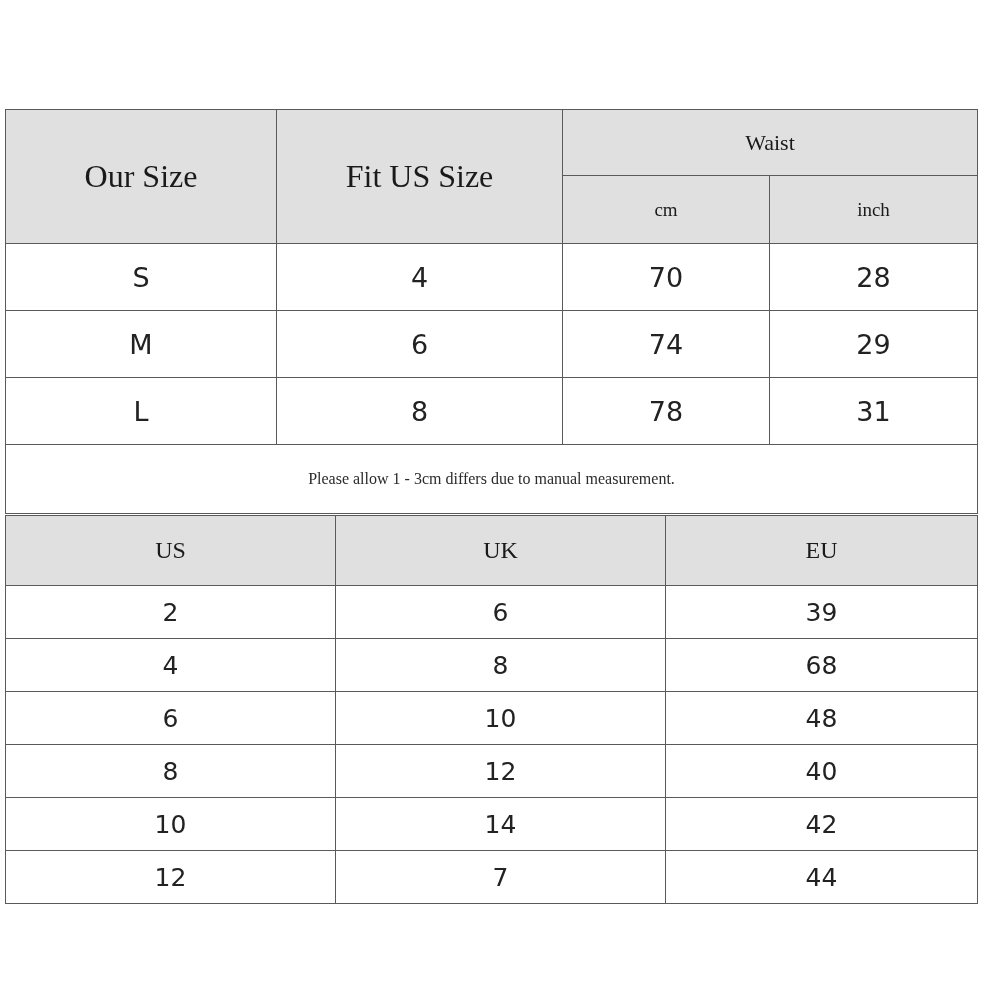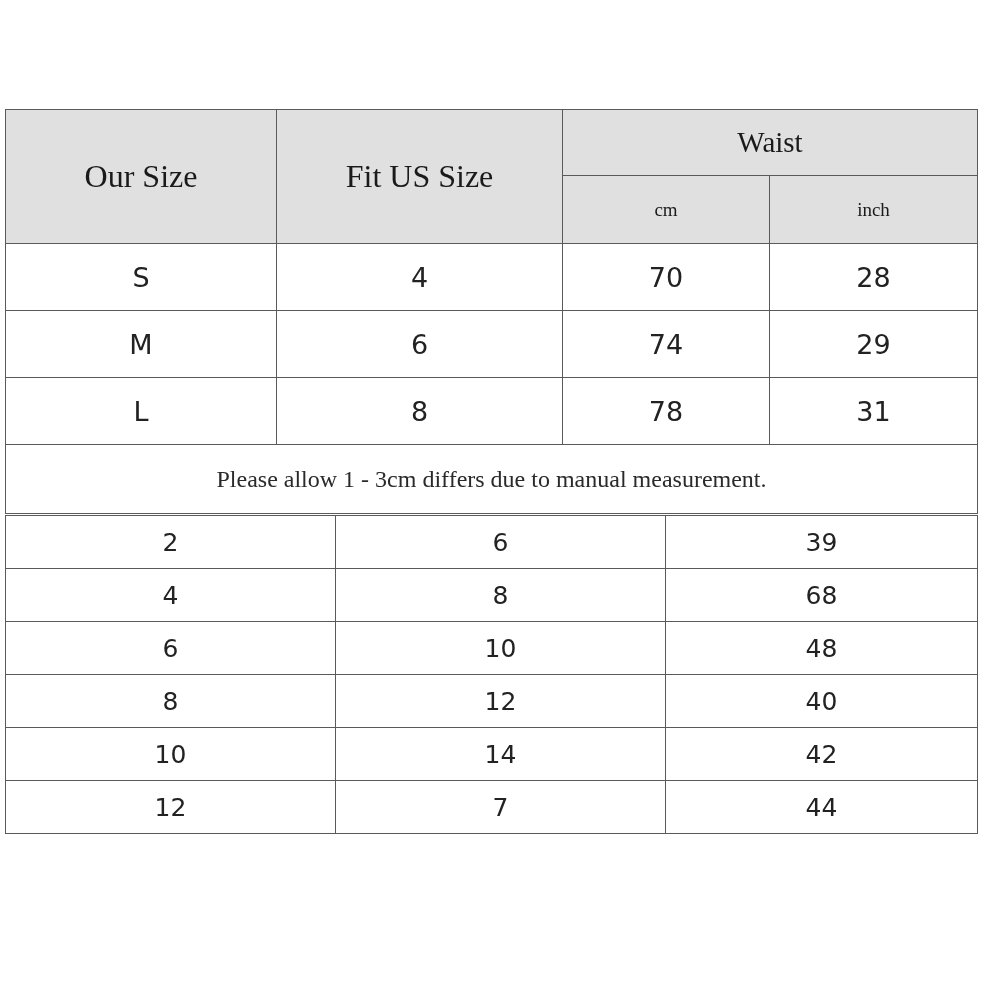--- a/index.html
+++ b/index.html
@@ -42,36 +42,36 @@
   }
   .hdr {
     background: #e0e0e0;
   }
   .hdr-main {
     font-size: 32px;
     height: 132px;
     font-family: "Liberation Serif", serif;
   }
   .hdr-waist {
-    font-size: 29px;
+    font-size: 22px;
     height: 65px;
     margin-top: 16px;
   }
   .hdr-unit {
     font-size: 19px;
     height: 67px;
   }
   .data-cell {
     font-size: 27px;
     height: 66px;
     font-family: "DejaVu Sans", sans-serif;
     color: #222;
   }
   .note-cell {
-    font-size: 24px;
+    font-size: 16px;
     height: 68px;
     font-family: "Liberation Serif", serif;
     color: #2a2a2a;
   }
 
   
   .conv-table {
     position: absolute;
     left: 5px;
     top: 515px;
@@ -150,20 +150,25 @@
   </table>
 
   <table class="conv-table">
     <colgroup>
       <col style="width:330px">
       <col style="width:330px">
       <col style="width:312px">
     </colgroup>
     <tbody>
       <tr>
+        <td class="conv-hdr">US</td>
+        <td class="conv-hdr">UK</td>
+        <td class="conv-hdr">EU</td>
+      </tr>
+      <tr>
         <td class="conv-cell">2</td>
         <td class="conv-cell">6</td>
         <td class="conv-cell">39</td>
       </tr>
       <tr>
         <td class="conv-cell">4</td>
         <td class="conv-cell">8</td>
         <td class="conv-cell">68</td>
       </tr>
       <tr>

